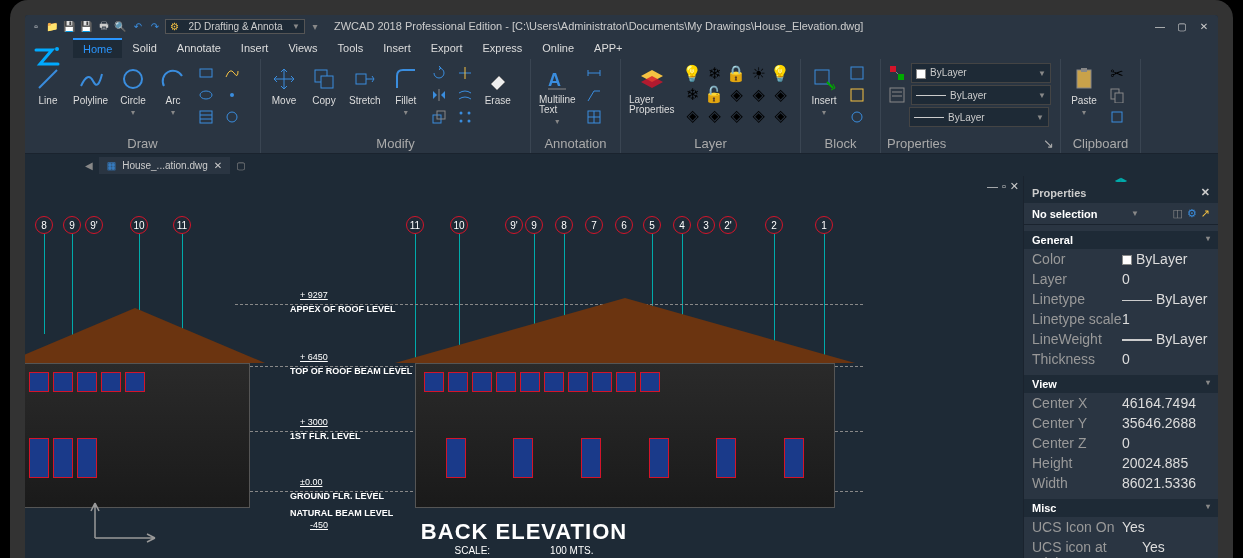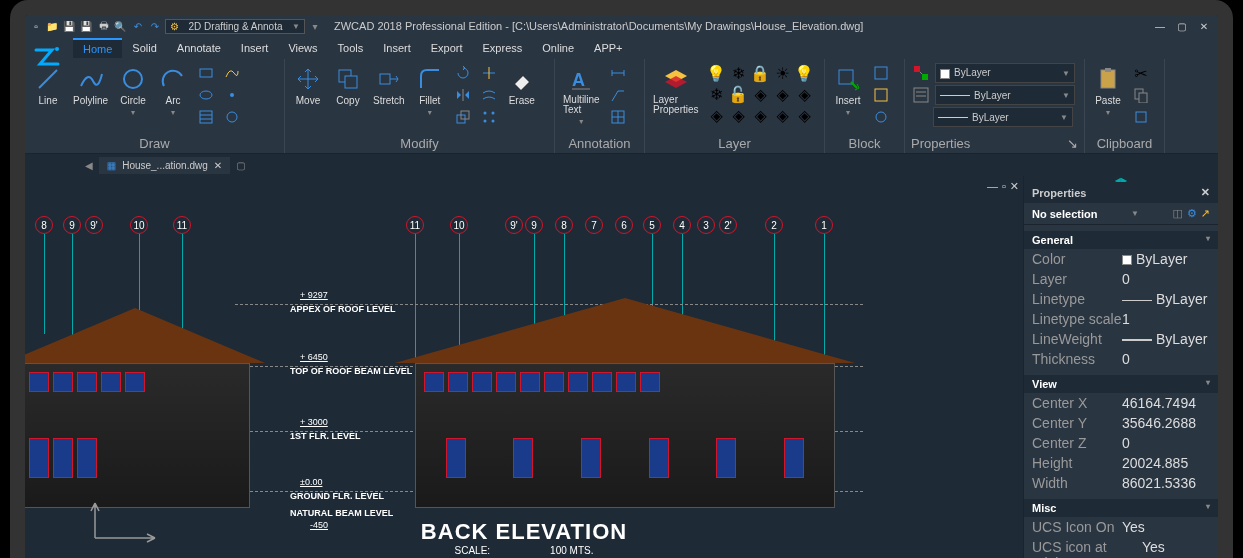--- a/index.html
+++ b/index.html
@@ -291,21 +291,21 @@
     <div class="menu-item">Tools</div>
     <div class="menu-item">Insert</div>
     <div class="menu-item">Export</div>
     <div class="menu-item">Express</div>
     <div class="menu-item">Online</div>
     <div class="menu-item">APP+</div>
   </div>
 
   <div class="ribbon">
 
-    <div class="ribbon-panel" style="width:260px">
+    <div class="ribbon-panel" style="width:236px">
       <div class="ribbon-row">
         <div class="ribbon-btn">
           <span class="ico">
               <svg width="26" height="26">
                 <line x1="4" y1="22" x2="22" y2="4" stroke="#3a8dde" stroke-width="2"></line>
               </svg>
             </span>
           <span>Line</span>
         </div>
         <div class="ribbon-btn">

